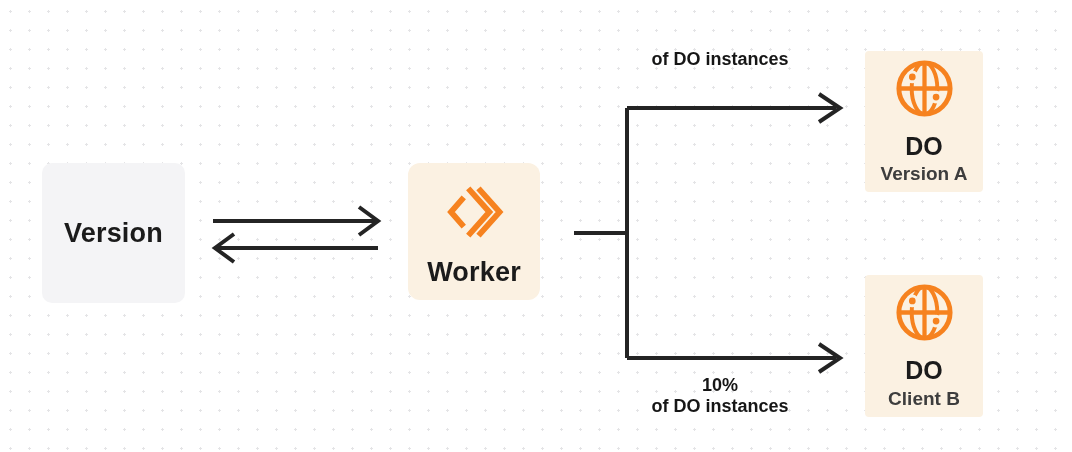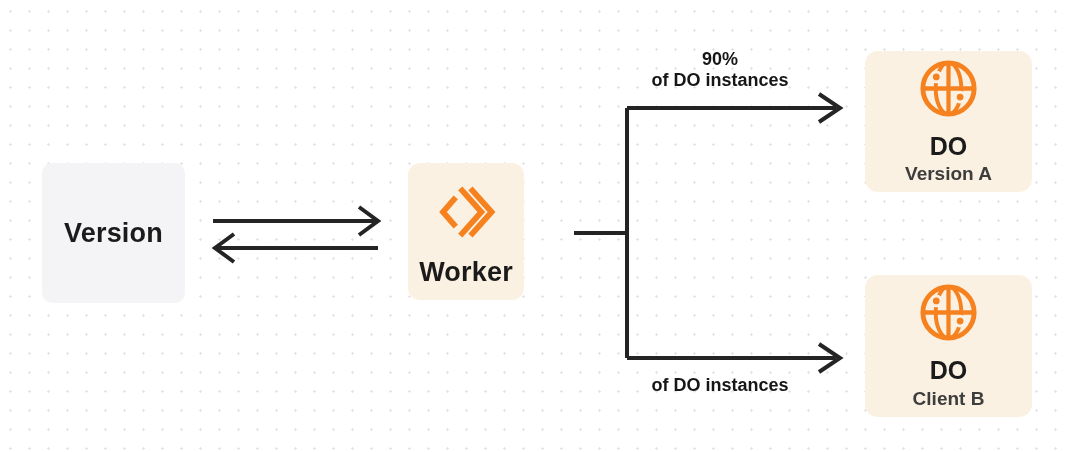--- a/index.html
+++ b/index.html
@@ -32,28 +32,28 @@
     justify-content: center;
   }
   .node-client {
     left: 42px; top: 163px;
     width: 143px; height: 140px;
     background: #f4f4f6;
     border-radius: 10px;
   }
   .node-worker {
     left: 408px; top: 163px;
-    width: 116px; height: 137px;
+    width: 132px; height: 137px;
     background: #fbf1e2;
     border-radius: 12px;
   }
   .node-do {
-    width: 167px; height: 141px;
+    width: 118px; height: 141px;
     background: #fbf1e2;
-    border-radius: 13px;
+    border-radius: 4px;
   }
   .node-do-a { left: 865px; top: 51px; }
   .node-do-b { left: 865px; top: 275px; height: 142px; }
   .node-label {
     font-size: 27px;
     font-weight: 700;
     color: #1b1b1b;
     letter-spacing: 0.2px;
   }
   .worker-icon { width: 64px; height: 66px; margin-top: 4px; margin-bottom: 12px; }
@@ -157,21 +157,21 @@
         <ellipse cx="50" cy="50" rx="21" ry="42" stroke-width="6.5"></ellipse>
       </g>
       <circle cx="30" cy="31" r="8" fill="#f6821f" stroke="#fbf1e2" stroke-width="5"></circle>
       <circle cx="69" cy="64" r="8" fill="#f6821f" stroke="#fbf1e2" stroke-width="5"></circle>
     </svg>
     <span class="do-title">DO</span>
     <span class="do-sub">Client B</span>
   </div>
 
   <div class="edge-label edge-label-top">
-    <div>90%</div>
     <div>of DO instances</div>
   </div>
 
   <div class="edge-label edge-label-bottom">
+    <div>10%</div>
     <div>of DO instances</div>
   </div>
 
 </div>
 
 </body></html>

